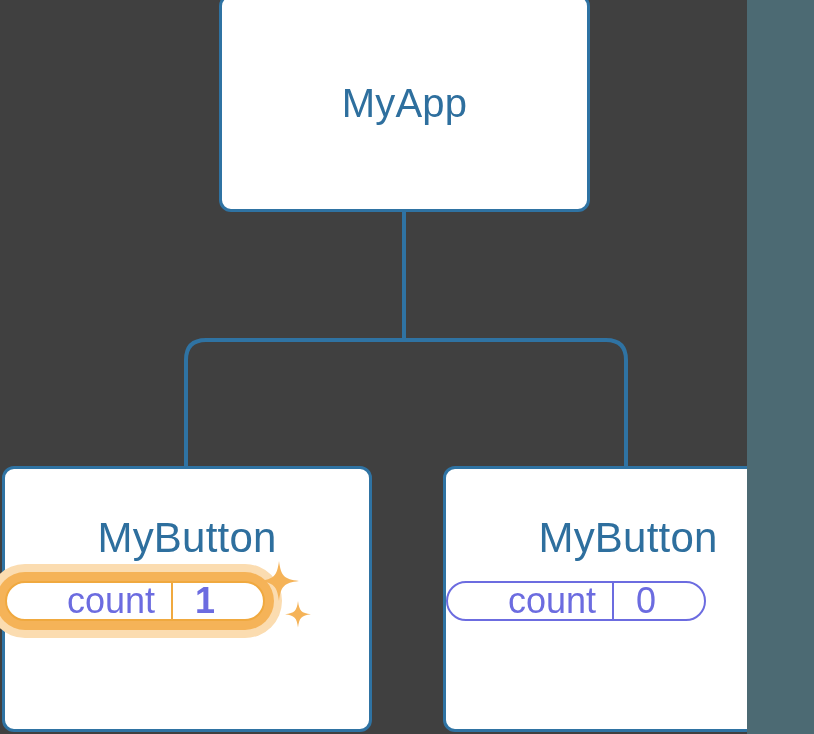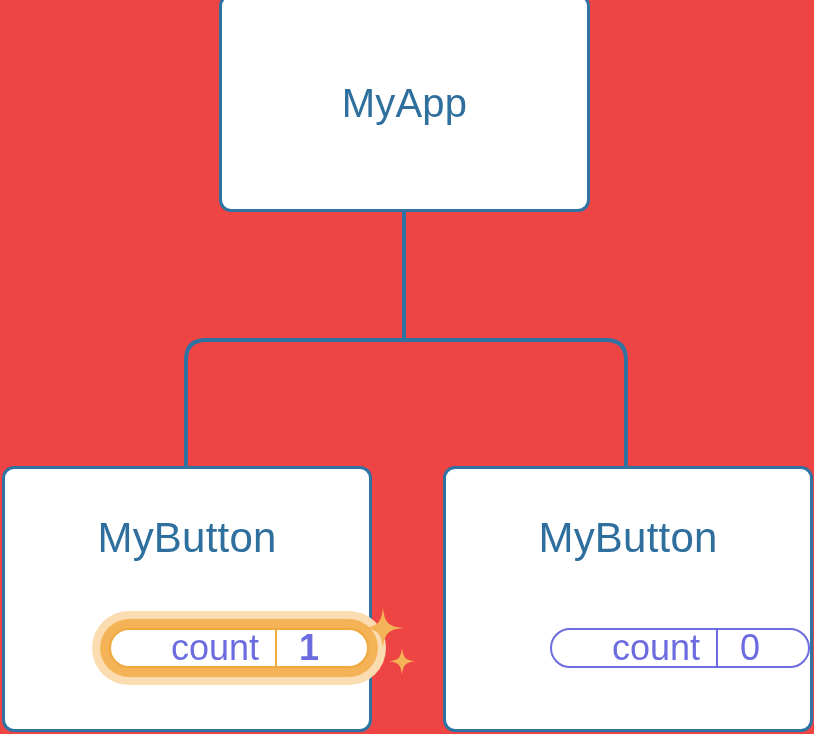--- a/index.html
+++ b/index.html
@@ -8,23 +8,23 @@
   }
   body {
     width: 814px;
     height: 734px;
     overflow: hidden;
     font-family: "Liberation Sans", sans-serif;
     background: #4c6a73;
   }
   .canvas {
     position: relative;
-    width: 814px;
+    width: 747px;
     height: 734px;
-    background: #ef4444;
+    background: #404040;
     overflow: hidden;
   }
 
   
   .connectors {
     position: absolute;
     left: 0;
     top: 0;
     width: 814px;
     height: 734px;
@@ -85,22 +85,21 @@
     font-size: 42px;
   }
 
   
   .pill-area {
     position: absolute;
     left: 0;
     top: 112px;
     width: 100%;
     display: flex;
-    justify-content: flex-end;
-    margin-top: 47px;
+    justify-content: flex-start;
   }
 
   .pill-holder {
     position: relative;
     display: inline-block;
   }
 
   .pill {
     position: relative;
     display: flex;

